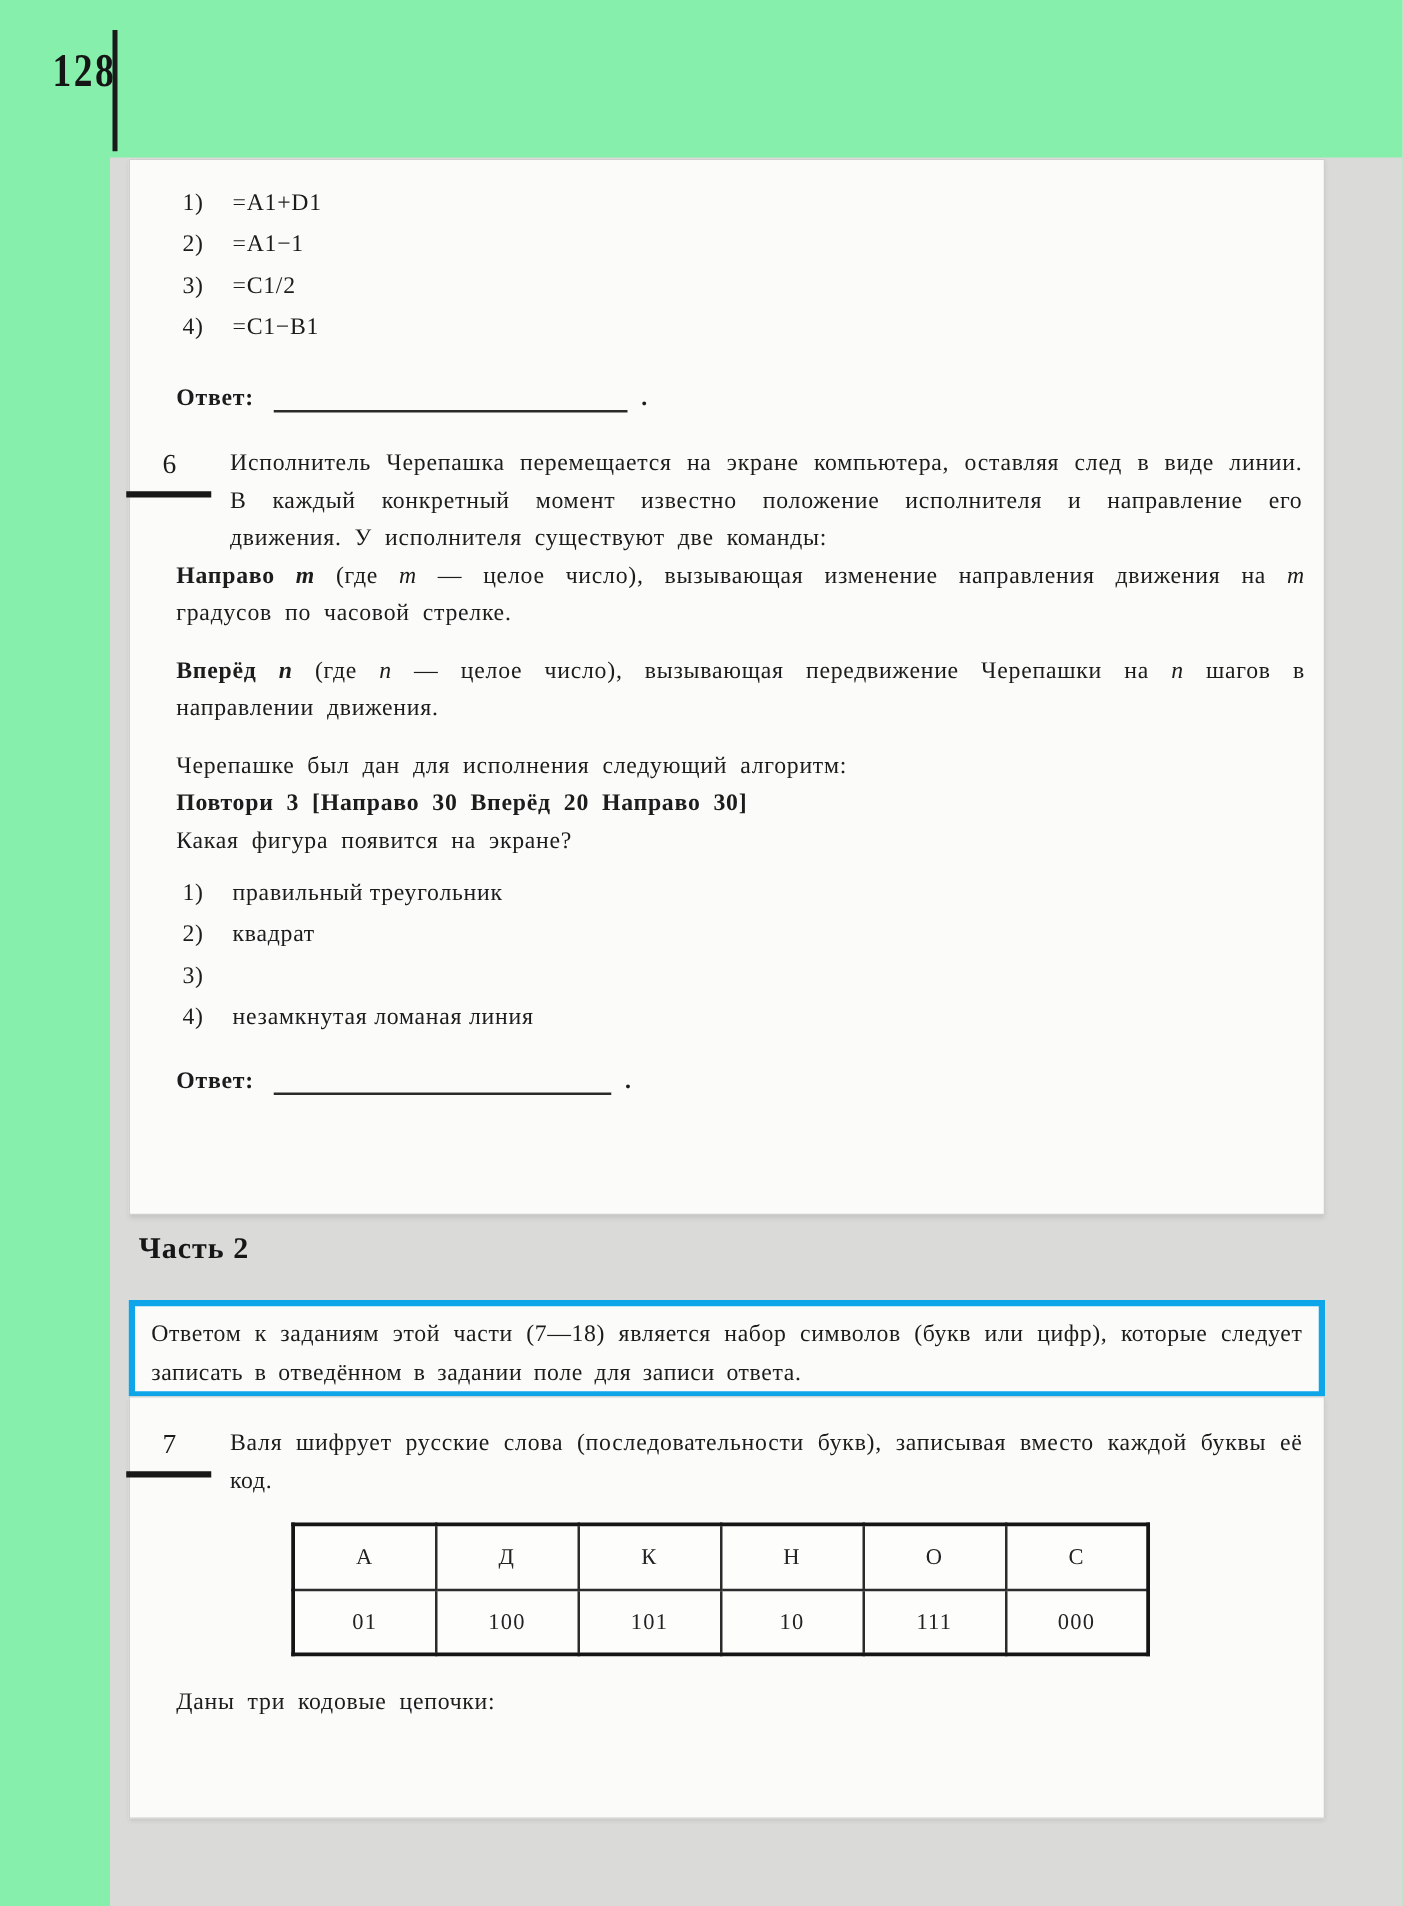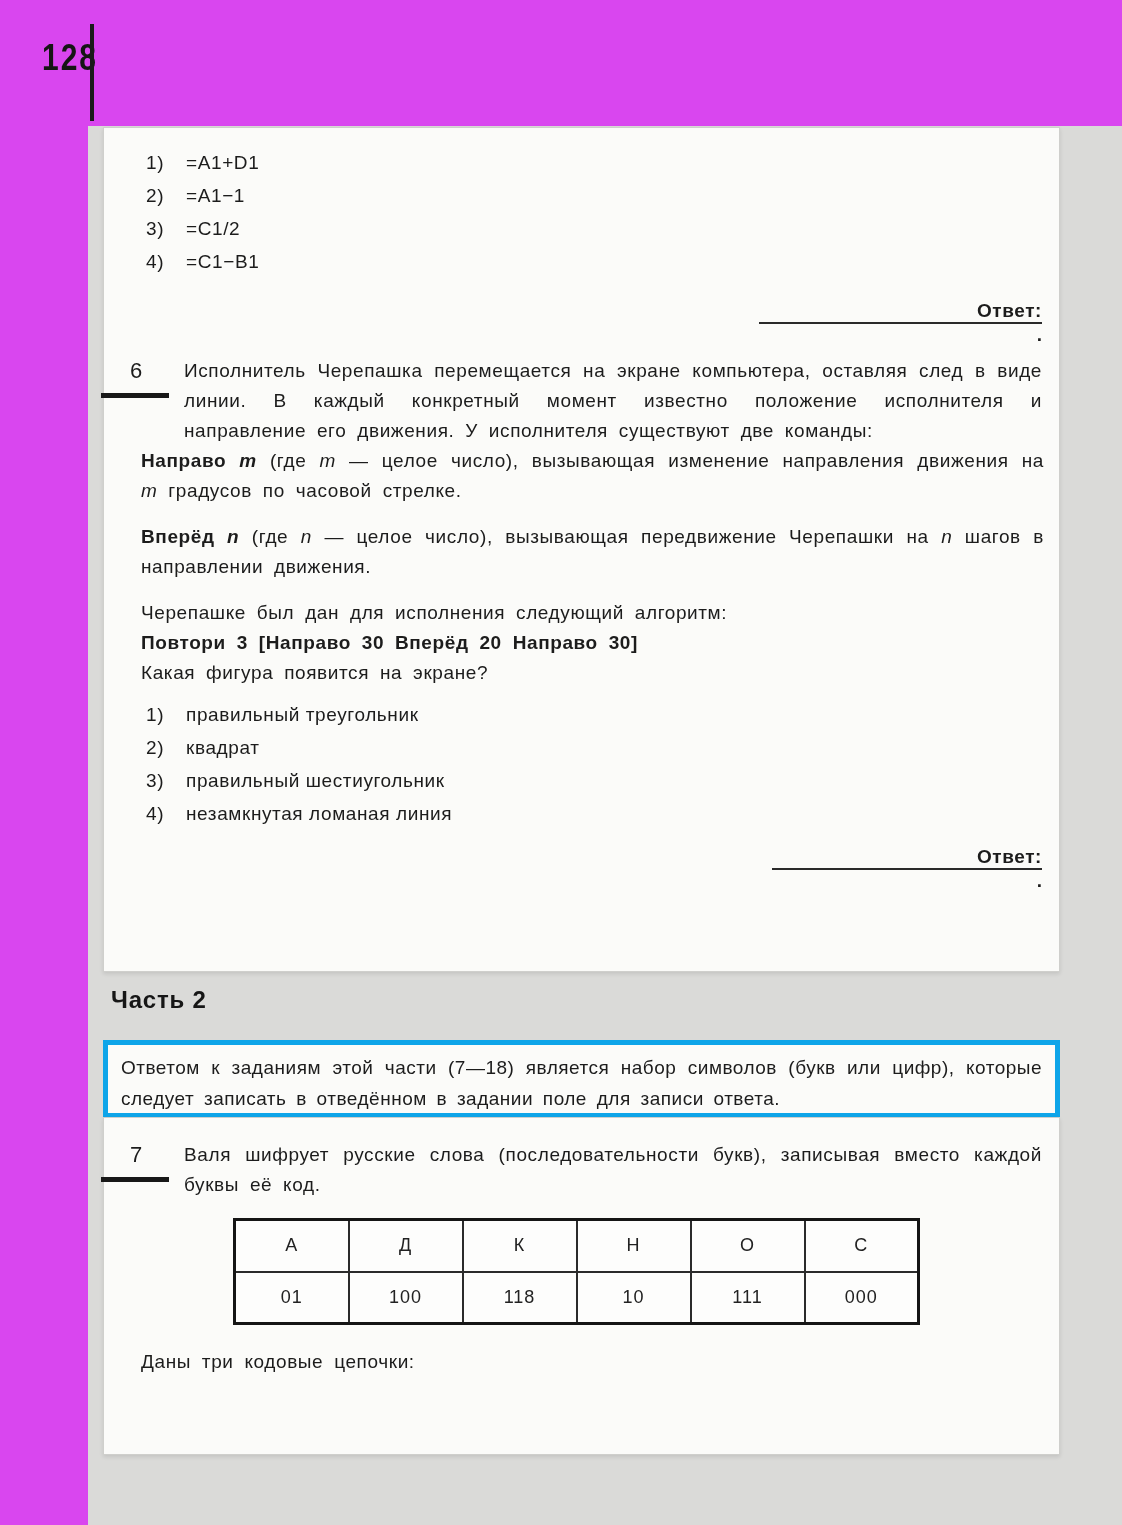--- a/index.html
+++ b/index.html
@@ -1,21 +1,21 @@
 <!DOCTYPE html>
 <html><head>
 <meta charset="utf-8">
 <style>
   * { box-sizing: border-box; }
   html, body { margin: 0; padding: 0; }
   body { background: #e9e9e7; }
   .page {
     position: relative; width: 1122px; height: 1525px;
-    background: #d946ef; overflow: hidden;
-    font-family: Liberation Sans, sans-serif; color: #1c1c1c;
+    background: #86efac; overflow: hidden;
+    font-family: Liberation Serif, serif; color: #1c1c1c;
   }
   .gray-area {
     position: absolute; left: 88px; top: 126px; width: 1034px; height: 1399px;
     background: #dadad8;
   }
   .page-number {
     position: absolute; left: 42px; top: 36px;
     font-size: 30px; font-weight: 700; letter-spacing: 2px;
     transform: scaleY(1.25); transform-origin: top left; color: #151515;
   }
@@ -34,21 +34,20 @@
   .body-text { font-size: 19px; line-height: 30px; letter-spacing: 0.6px; word-spacing: 5px; }
 
   .opt-list { margin-left: 20px; margin-top: 2px; }
   .opt { display: flex; line-height: 33px; font-size: 19px; letter-spacing: 0.6px; }
   .opt .num { width: 40px; flex: none; }
 
   .answer-row {
     display: flex; align-items: flex-end;
     margin-top: 22px; margin-left: 15px; height: 30px;
     font-size: 19px;
-    flex-direction: column;
   }
   .answer-label { font-weight: 700; letter-spacing: 0.6px; }
   .answer-blank {
     display: inline-block; width: 283px; height: 22px;
     border-bottom: 2.5px solid #2a2a2a; margin-left: 16px;
   }
   .answer-period { margin-left: 11px; font-weight: 700; }
 
   .problem { position: relative; display: grid; grid-template-columns: 58px 1fr; margin-top: 26px; }
   .pnum { position: relative; font-size: 22px; padding-left: 4px; padding-top: 2px; }
@@ -138,21 +137,20 @@
       <div class="opt">
         <span class="num">1)</span>
         <span>правильный треугольник</span>
       </div>
       <div class="opt">
         <span class="num">2)</span>
         <span>квадрат</span>
       </div>
       <div class="opt">
         <span class="num">3)</span>
-        <span>правильный шестиугольник</span>
       </div>
       <div class="opt">
         <span class="num">4)</span>
         <span>незамкнутая ломаная линия</span>
       </div>
     </div>
 
     <div class="answer-row" style="margin-top:16px">
       <span class="answer-label">Ответ:</span>
       <span class="answer-blank" style="width:270px"></span>
@@ -182,21 +180,21 @@
           <td>А</td>
           <td>Д</td>
           <td>К</td>
           <td>Н</td>
           <td>О</td>
           <td>С</td>
         </tr>
         <tr>
           <td>01</td>
           <td>100</td>
-          <td>118</td>
+          <td>101</td>
           <td>10</td>
           <td>111</td>
           <td>000</td>
         </tr>
       </tbody>
     </table>
 
     <div class="note-block">
       <div class="body-text line" style="line-height:31px">Даны три кодовые цепочки:</div>
     </div>

